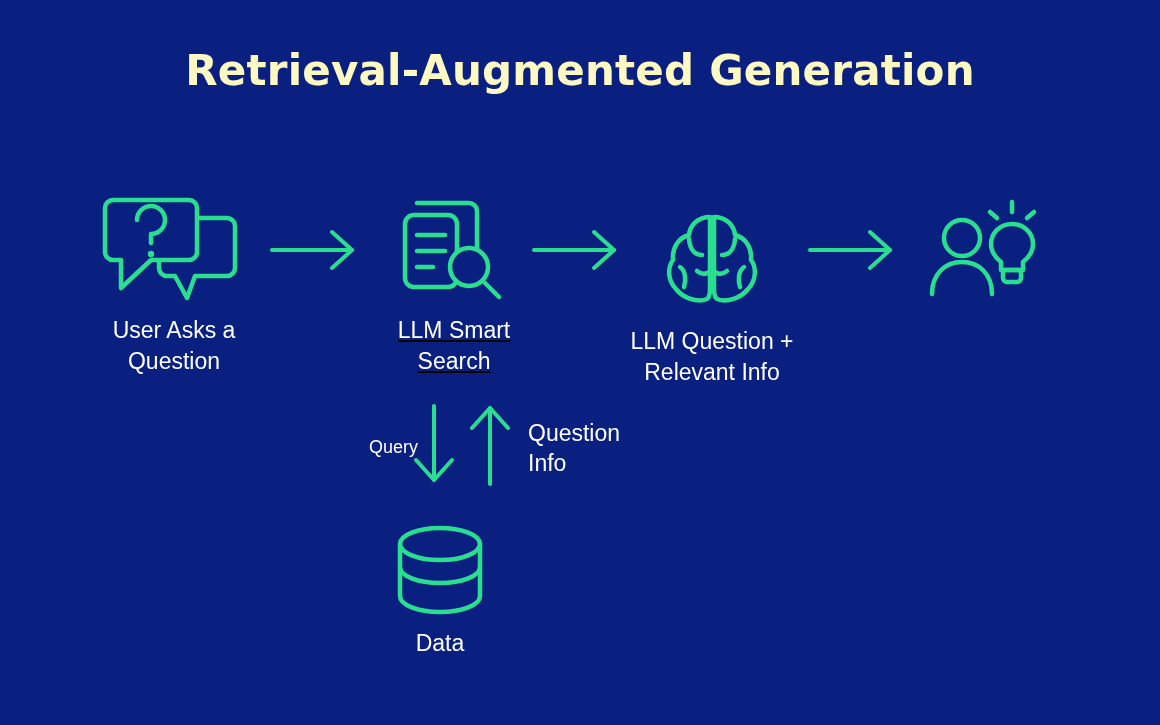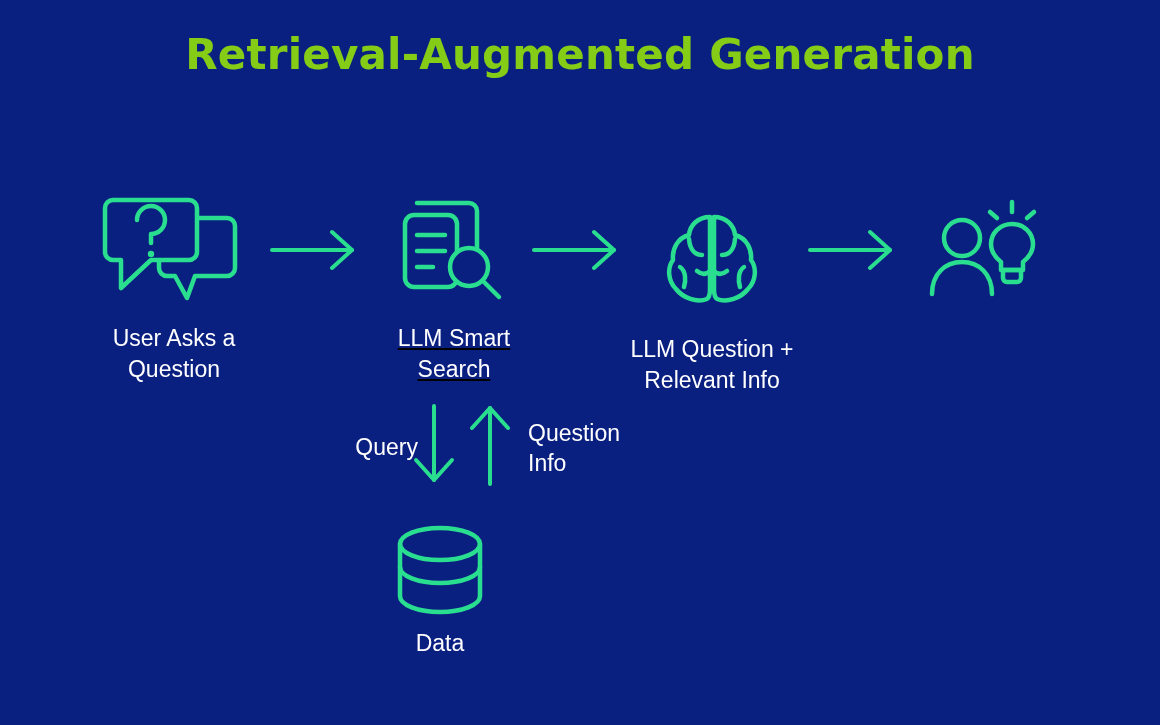--- a/index.html
+++ b/index.html
@@ -16,25 +16,25 @@
   }
   .canvas {
     position: absolute;
     inset: 0;
     background: #0a2080;
   }
 
   
   .title {
     position: absolute;
-    top: 30px;
+    top: 46px;
     left: 0;
     width: 1160px;
     text-align: center;
-    color: #84cc16;
+    color: #fef9c3;
     font-size: 42px;
     font-weight: bold;
     letter-spacing: 0.2px;
     font-family: "DejaVu Sans", sans-serif;
   }
 
   
   .stage {
     position: absolute;
     width: 200px;
@@ -45,21 +45,21 @@
     display: flex;
     align-items: center;
     justify-content: center;
   }
   .stage .caption {
     color: #ffffff;
     font-size: 23px;
     line-height: 31px;
     font-weight: 400;
     white-space: pre-line;
-    margin-top: 20px;
+    margin-top: 12px;
   }
 
   .stage-1 { left: 74px;  top: 193px; }
   .stage-2 { left: 354px; top: 193px; text-decoration: underline; }
   .stage-3 { left: 612px; top: 204px; }
   .stage-4 { left: 884px; top: 193px; }
 
   .arrow-h {
     position: absolute;
     top: 228px;
@@ -71,21 +71,21 @@
   .arrow-h-3 { left: 806px; }
 
   
   .query-label {
     position: absolute;
     left: 288px;
     top: 432px;
     width: 130px;
     text-align: right;
     color: #ffffff;
-    font-size: 23px;
+    font-size: 18px;
     line-height: 30px;
   }
   .relevant-label {
     position: absolute;
     left: 528px;
     top: 418px;
     width: 170px;
     text-align: left;
     color: #ffffff;
     font-size: 23px;

